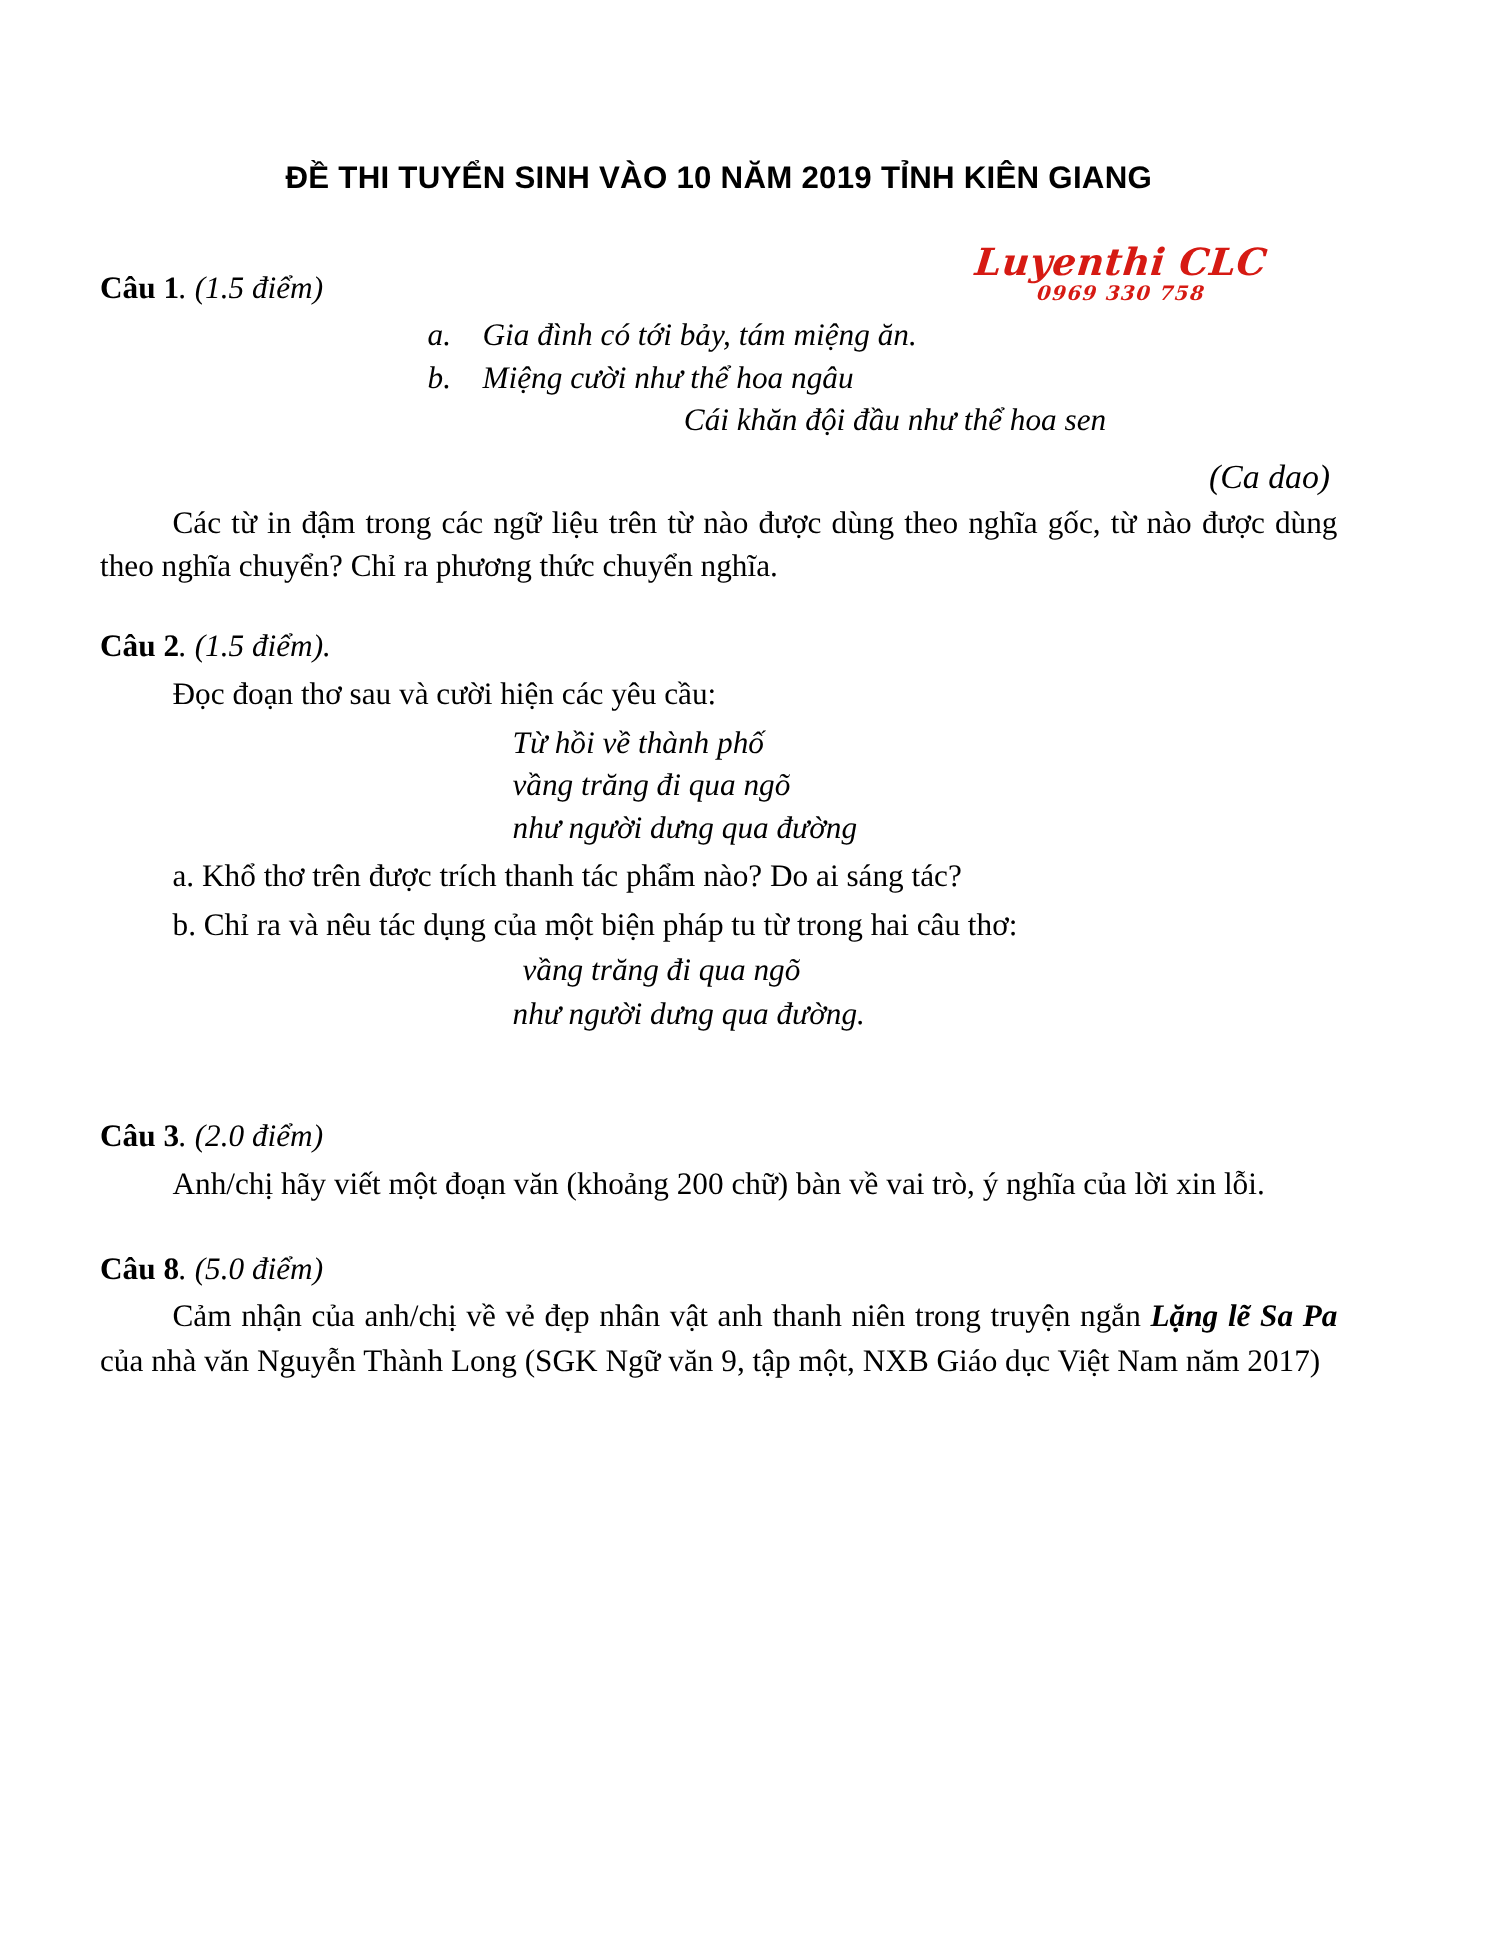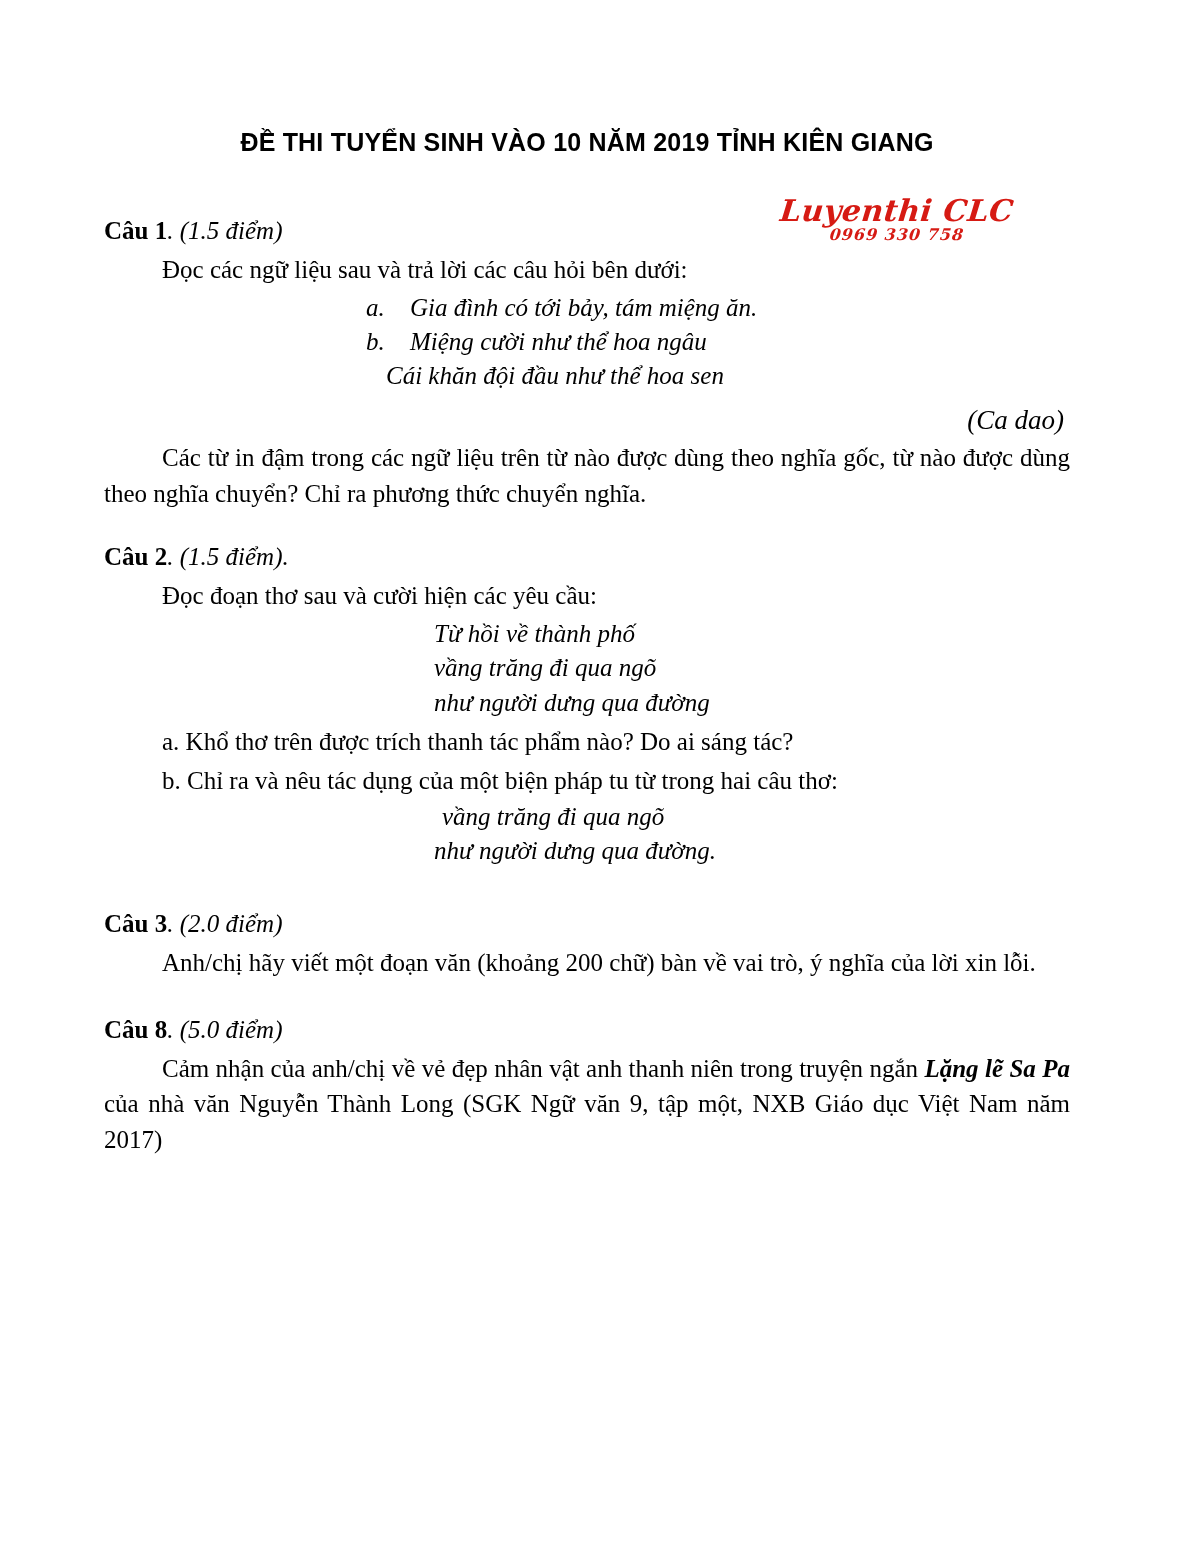--- a/index.html
+++ b/index.html
@@ -12,21 +12,21 @@
     width: 1200px;
     min-height: 1553px;
     font-family: "Liberation Serif", "DejaVu Serif", serif;
     color: #000000;
     position: relative;
   }
   .page {
     width: 1200px;
     min-height: 1553px;
     box-sizing: border-box;
-    padding: 128px 130px 40px 104px;
+    padding: 128px 130px 40px 80px;
     position: relative;
   }
   .doc-title {
     text-align: center;
     font-family: "Liberation Sans", "DejaVu Sans", sans-serif;
     font-weight: bold;
     font-size: 25px;
     letter-spacing: 0.2px;
     margin: 0 0 6px 0;
     white-space: nowrap;
@@ -103,20 +103,21 @@
   }
   .poem-line {
     font-size: 25px;
     font-style: italic;
     line-height: 1.36;
     margin: 0;
     padding-left: 330px;
   }
   .poem-line.indent-cadao {
     padding-left: 282px;
+    text-align: center;
   }
   .attr-right {
     font-size: 27px;
     font-style: italic;
     text-align: right;
     margin: 12px 0 0 0;
     padding-right: 6px;
   }
   .poem-stanza {
     margin-top: 4px;
@@ -158,21 +159,20 @@
 
   <div class="watermark">
     <span class="wm-main">Luyenthi CLC</span>
     <span class="wm-sub">0969 330 758</span>
   </div>
 
   <section class="q-block" style="margin-top:58px;">
     <div class="q-head">
       <span class="q-label">Câu 1</span><span class="q-score">. (1.5 điểm)</span>
     </div>
-    <p class="body-line">Đọc các ngữ liệu sau và trả lời các câu hỏi bên dưới:</p>
     <ul class="sub-list">
       <li>
         <span class="marker">a.</span>
         <span class="txt"><span>Gia đình có tới bảy, tám </span><b>miệng</b><span> ăn.</span></span>
       </li>
       <li>
         <span class="marker">b.</span>
         <span class="txt"><span></span><b>Miệng</b><span> cười như thể hoa ngâu</span></span>
       </li>
     </ul>
@@ -192,21 +192,21 @@
       <p>như người dưng qua đường</p>
     </div>
     <p class="sub-q">a. Khổ thơ trên được trích thanh tác phẩm nào? Do ai sáng tác?</p>
     <p class="sub-q">b. Chỉ ra và nêu tác dụng của một biện pháp tu từ trong hai câu thơ:</p>
     <div class="quote-pair">
       <p style="padding-left:338px;">vầng trăng đi qua ngõ</p>
       <p>như người dưng qua đường.</p>
     </div>
   </section>
 
-  <section class="q-block" style="margin-top:40px;">
+  <section class="q-block" style="margin-top:65px;">
     <div class="q-head">
       <span class="q-label">Câu 3</span><span class="q-score">. (2.0 điểm)</span>
     </div>
     <p class="body-line">Anh/chị hãy viết một đoạn văn (khoảng 200 chữ) bàn về vai trò, ý nghĩa của lời xin lỗi.</p>
   </section>
 
   <section class="q-block" style="margin-top:34px;">
     <div class="q-head">
       <span class="q-label">Câu 8</span><span class="q-score">. (5.0 điểm)</span>
     </div>

